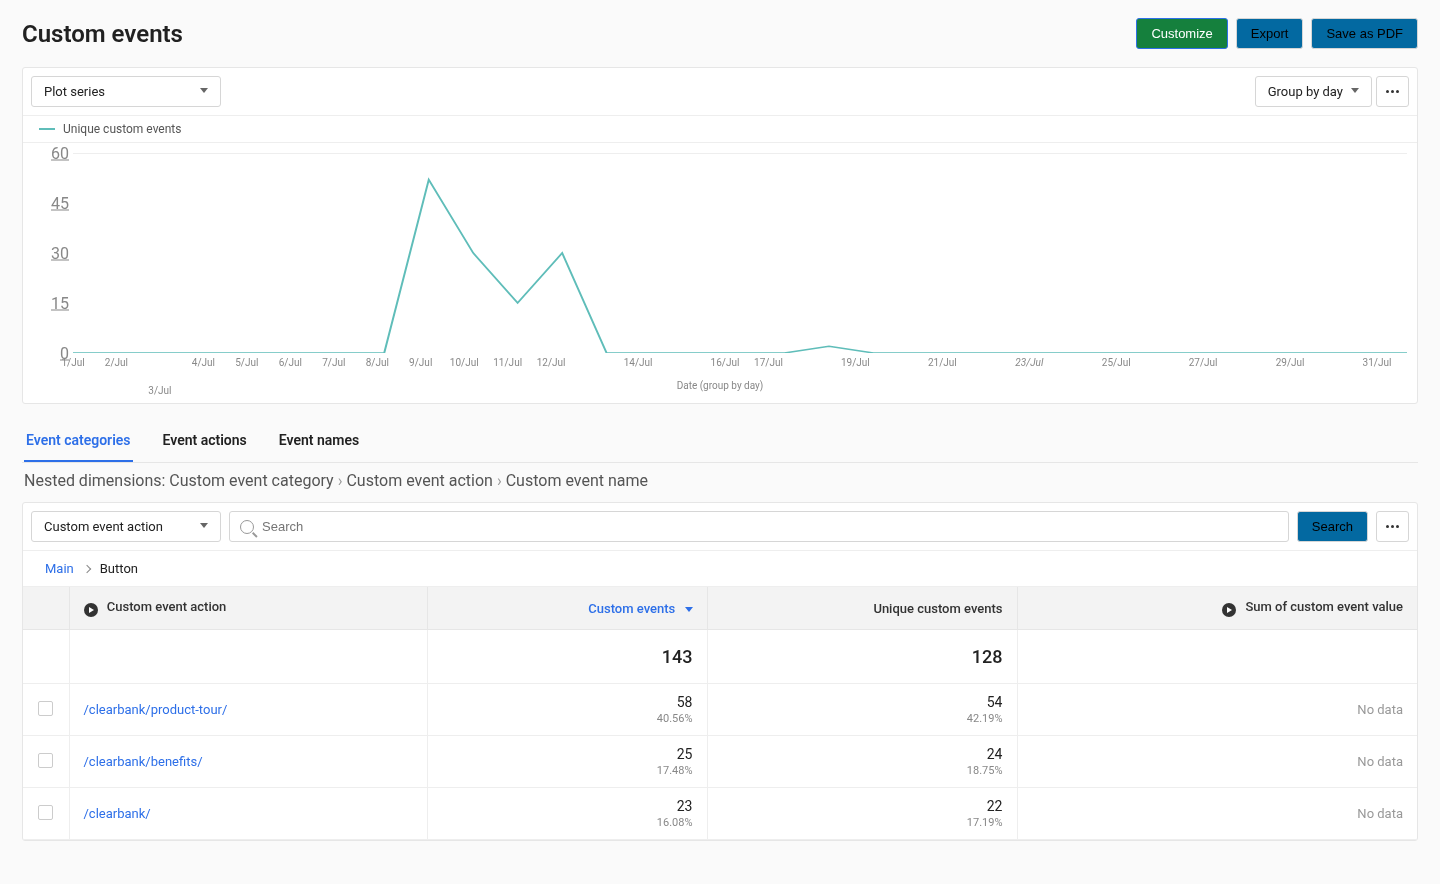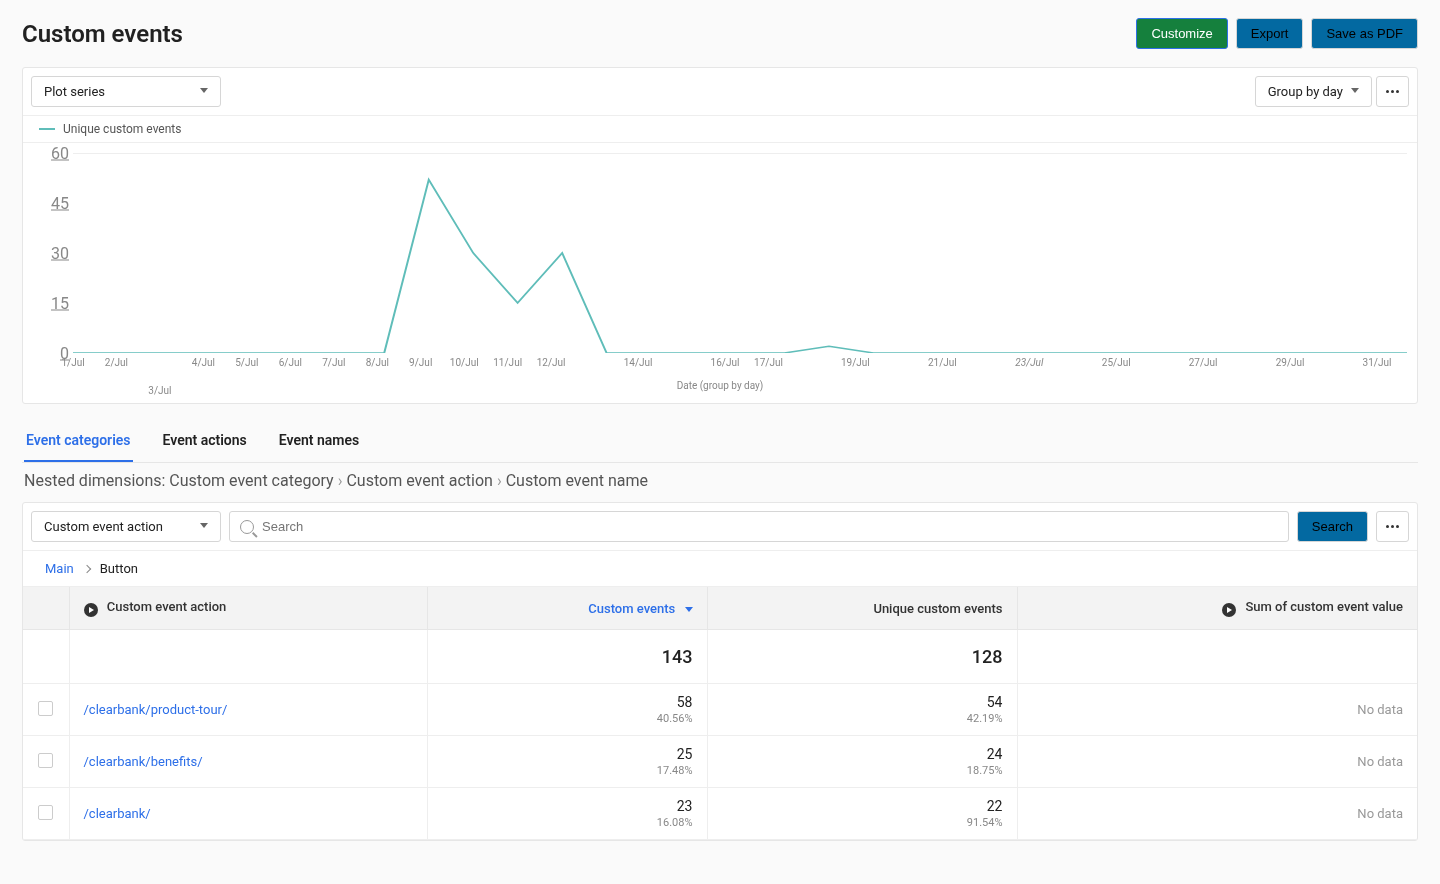--- a/index.html
+++ b/index.html
@@ -503,19 +503,19 @@
         </tr>
         <tr>
       <td class="checkbox-cell"><span class="chk"></span></td>
       <td><span class="link">/clearbank/</span></td>
       <td class="num">
         <div class="metric-val">23</div>
         <div class="metric-pct">16.08%</div>
       </td>
       <td class="num">
         <div class="metric-val">22</div>
-        <div class="metric-pct">91.54%</div>
+        <div class="metric-pct">17.19%</div>
       </td>
       <td class="num"><span class="nodata">No data</span></td>
         </tr>
       </tbody>
   </table>
 </div>
 
 </body></html>

